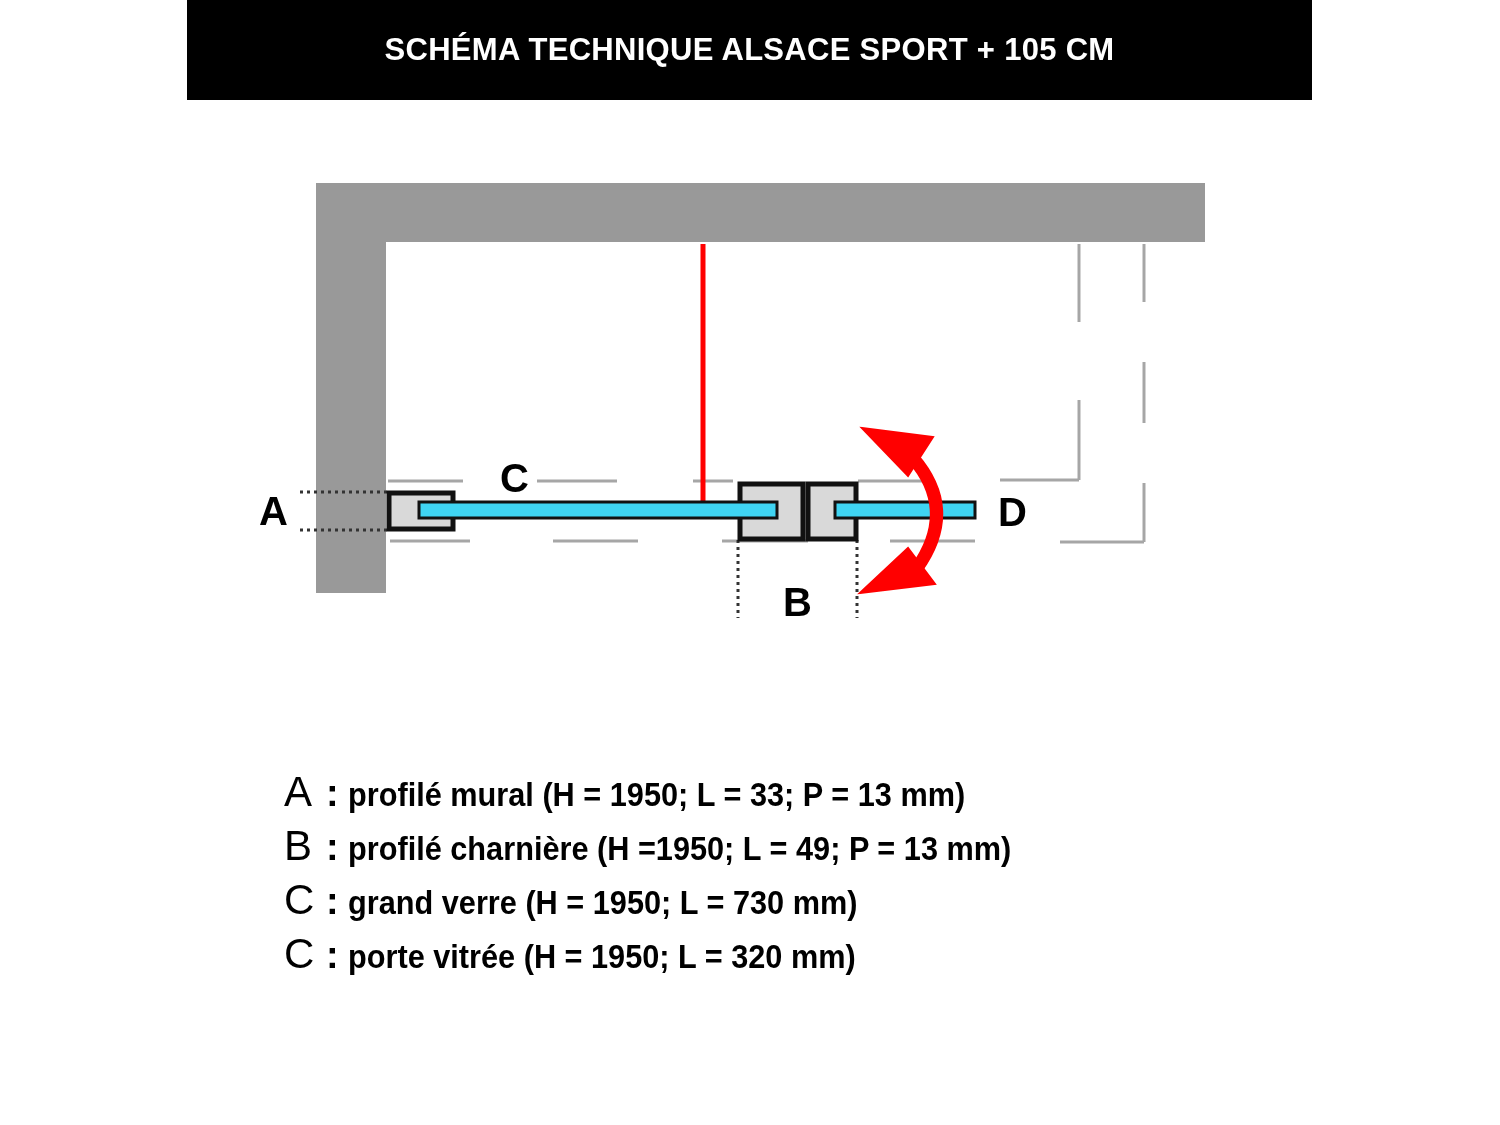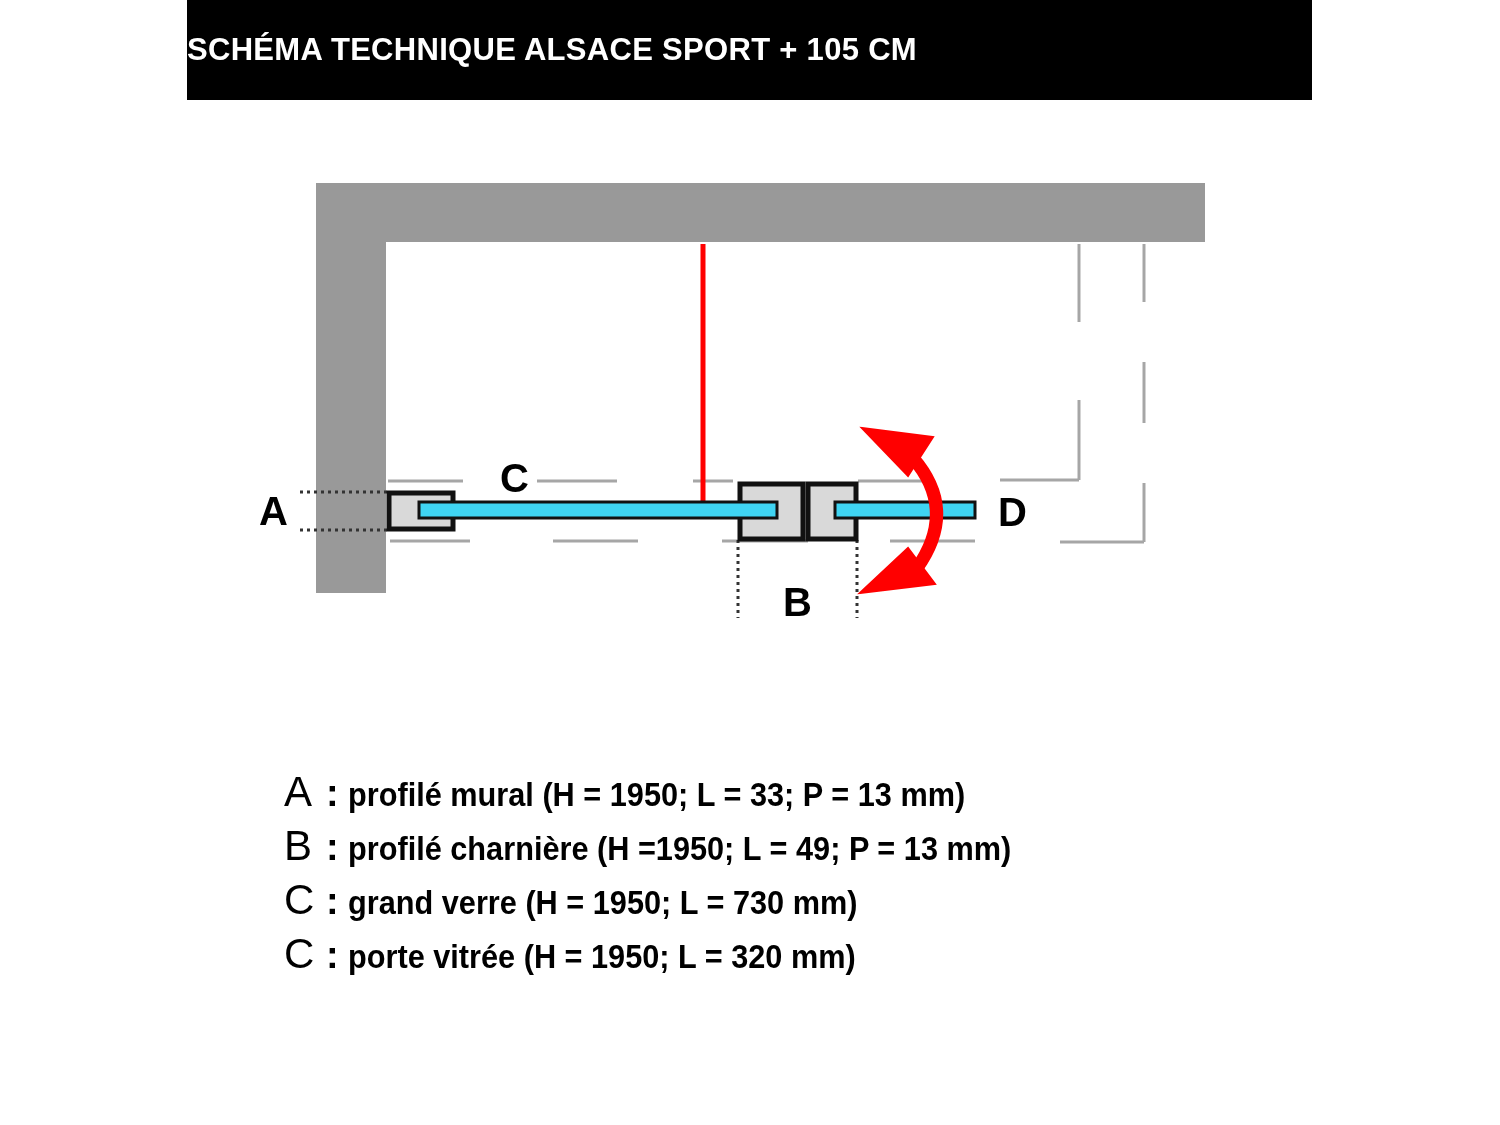--- a/index.html
+++ b/index.html
@@ -1,17 +1,17 @@
 <!DOCTYPE html>
 <html><head>
 <meta charset="utf-8">
 <style>
   html, body { margin: 0; padding: 0; background: #ffffff; }
   body { width: 1500px; height: 1125px; position: relative; overflow: hidden; font-family: "Liberation Sans", sans-serif; }
-  .header { position: absolute; left: 187px; top: 0; width: 1125px; height: 100px; background: #000; display: flex; align-items: center; }
+  .header { position: absolute; left: 187px; top: 0; width: 1125px; height: 100px; background: #000; display: flex; align-items: center; justify-content: center; }
   .header-title { color: #fff; font-weight: bold; font-size: 31px; letter-spacing: 0.3px; }
   svg.diagram { position: absolute; left: 0; top: 0; }
   .lbl { font-family: "Liberation Sans", sans-serif; font-weight: bold; font-size: 40px; fill: #000; }
   .legend { position: absolute; left: 284px; top: 768px; }
   .legend-row { display: flex; align-items: baseline; height: 54px; }
   .legend-key { font-size: 42px; color: #000; width: 50px; font-family: "Liberation Sans", sans-serif; }
   .legend-sep { font-size: 38px; font-weight: bold; width: 22px; margin-left: -8px; }
   .legend-text { font-size: 33px; font-weight: bold; color: #000; transform: scaleX(0.93); transform-origin: left; white-space: nowrap; }
 </style>
 </head>

